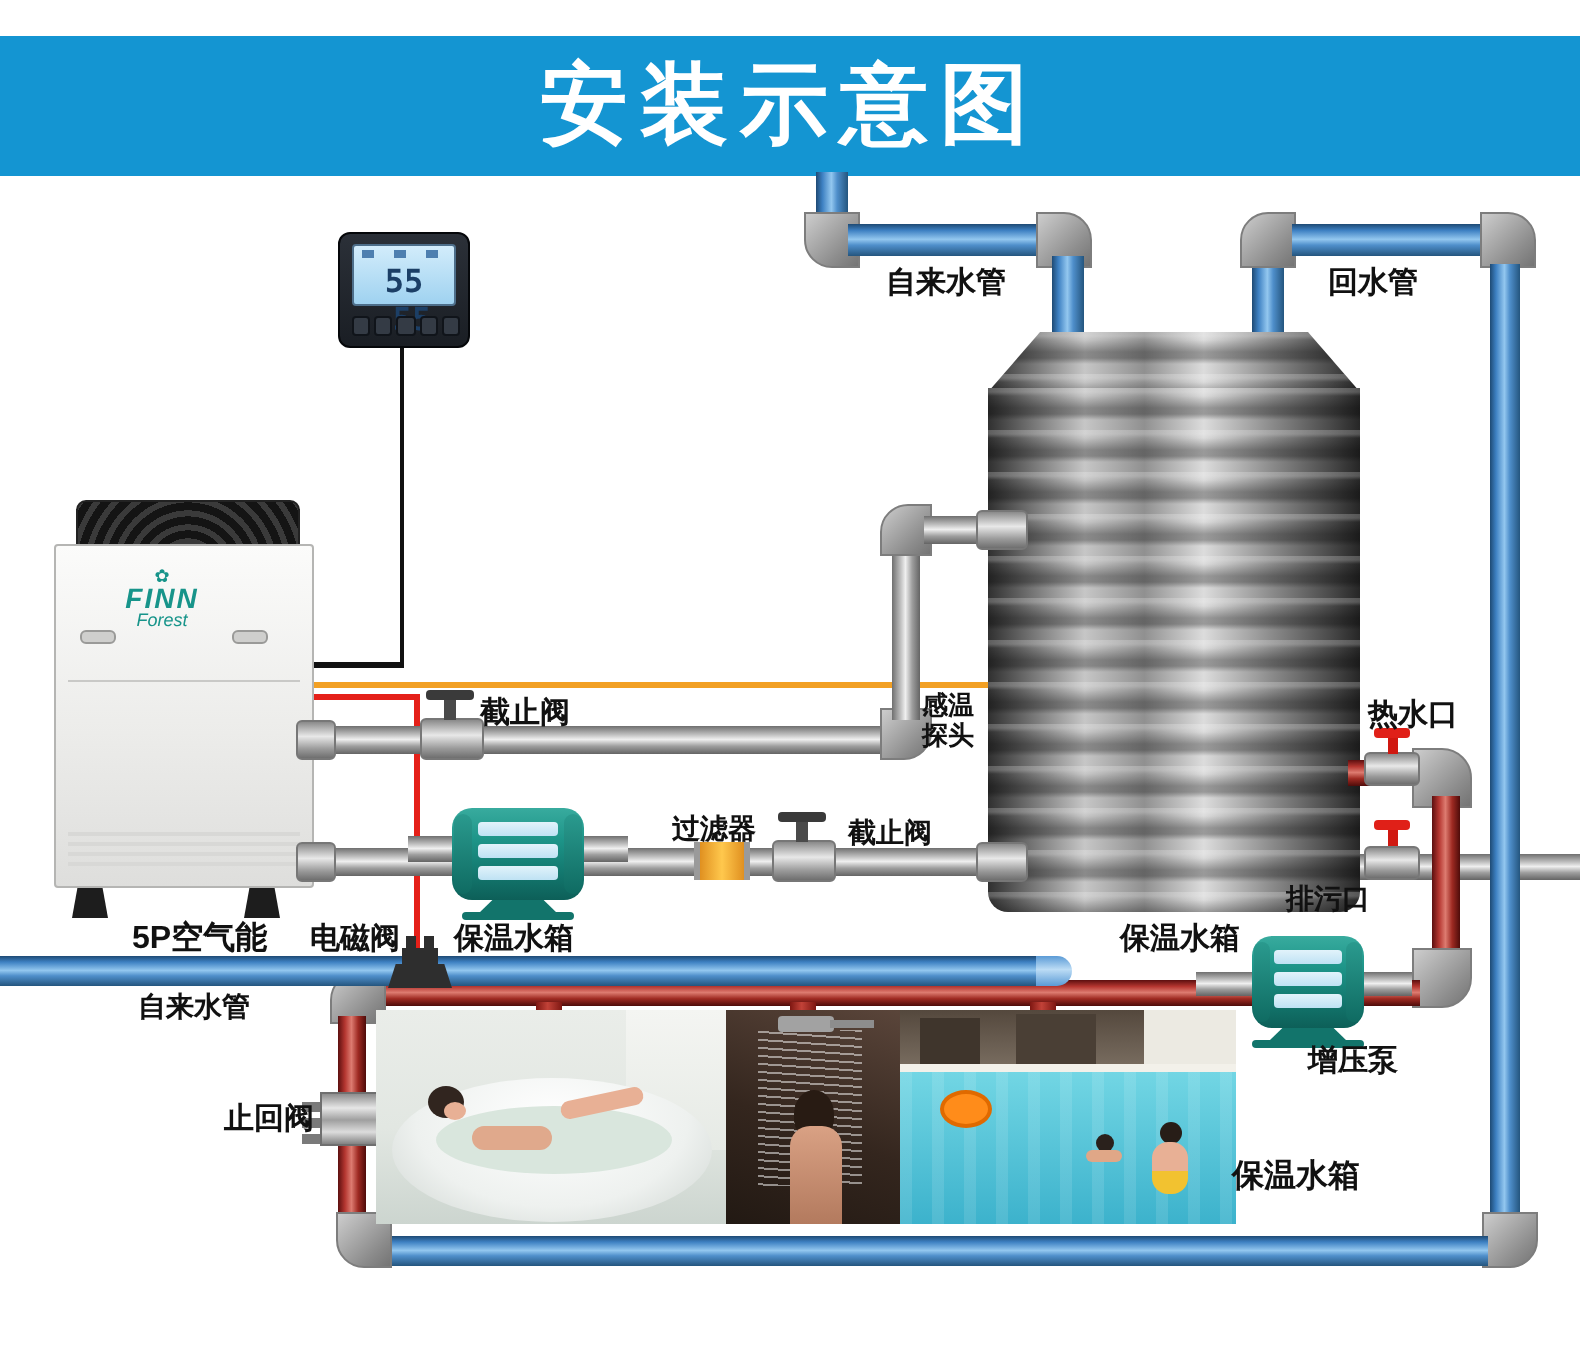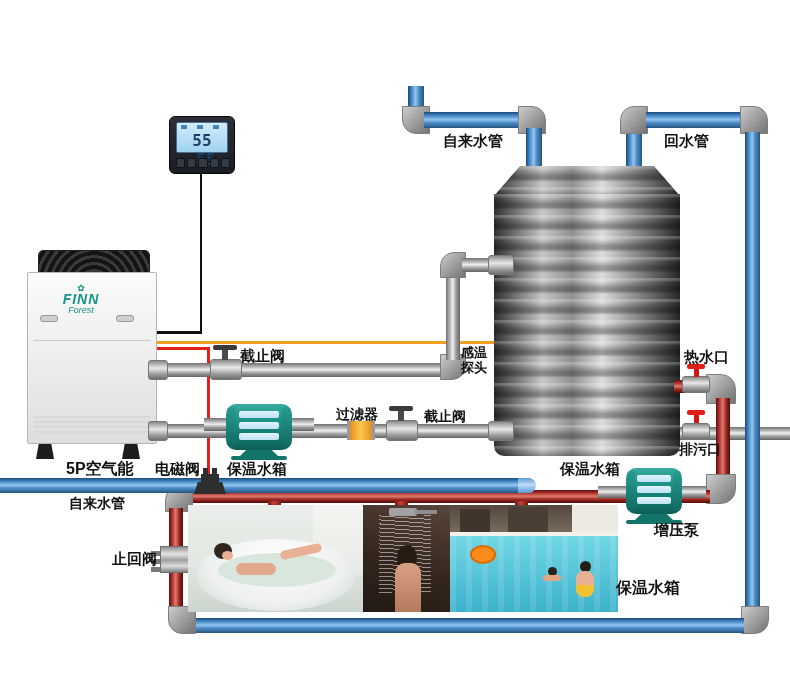--- a/index.html
+++ b/index.html
@@ -50,20 +50,23 @@
   .pump-base{position:absolute;background:#12746b;clip-path:polygon(18% 0,82% 0,100% 100%,0 100%);}
   .pump-foot{position:absolute;background:#12746b;border-radius:2px;}
   
   .photo{position:absolute;overflow:hidden;}
 </style>
 </head>
 <body>
 
 <div id="canvas">
 
+  <div class="banner">
+    <div class="title">安装示意图</div>
+  </div>
 
   <div class="wire" style="left:200px;top:174px;width:2px;height:159px;background:#111;"></div>
   <div class="wire" style="left:156px;top:331px;width:46px;height:3px;background:#111;"></div>
   <div class="wire" style="left:156px;top:341px;width:346px;height:3px;background:#f2a024;"></div>
   <div class="wire" style="left:494px;top:337px;width:16px;height:9px;background:#f2a024;border:1px solid #c87f10;border-radius:5px;box-sizing:border-box;"></div>
   <div class="wire" style="left:156px;top:347px;width:54px;height:3px;background:#e52019;"></div>
   <div class="wire" style="left:207px;top:347px;width:3px;height:127px;background:#e52019;"></div>
 
   <div class="p gray-h" style="left:150px;top:363px;width:296px;height:14px;"></div>
   <div class="elb" style="left:440px;top:354px;width:26px;height:26px;border-radius:0 0 14px 0;"></div>
@@ -229,21 +232,21 @@
   <div class="lbl" style="left:443px;top:132px;">自来水管</div>
   <div class="lbl" style="left:664px;top:132px;">回水管</div>
   <div class="lbl" style="left:240px;top:347px;">截止阀</div>
   <div class="lbl lbl-s" style="left:461px;top:345px;font-size:13px;line-height:15px;text-align:right;">
     <div>感温</div>
     <div>探头</div>
   </div>
   <div class="lbl" style="left:684px;top:348px;">热水口</div>
   <div class="lbl lbl-s" style="left:336px;top:406px;">过滤器</div>
   <div class="lbl lbl-s" style="left:424px;top:408px;">截止阀</div>
-  <div class="lbl lbl-s" style="left:679px;top:441px;">排污口</div>
+  <div class="lbl lbl-s" style="left:643px;top:441px;">排污口</div>
   <div class="lbl lbl-l" style="left:66px;top:459px;">5P空气能</div>
   <div class="lbl" style="left:155px;top:460px;">电磁阀</div>
   <div class="lbl" style="left:227px;top:460px;">保温水箱</div>
   <div class="lbl" style="left:560px;top:460px;">保温水箱</div>
   <div class="lbl lbl-s" style="left:69px;top:495px;">自来水管</div>
   <div class="lbl" style="left:654px;top:521px;">增压泵</div>
   <div class="lbl" style="left:112px;top:550px;">止回阀</div>
   <div class="lbl lbl-l" style="left:616px;top:578px;">保温水箱</div>
 
 </div>

